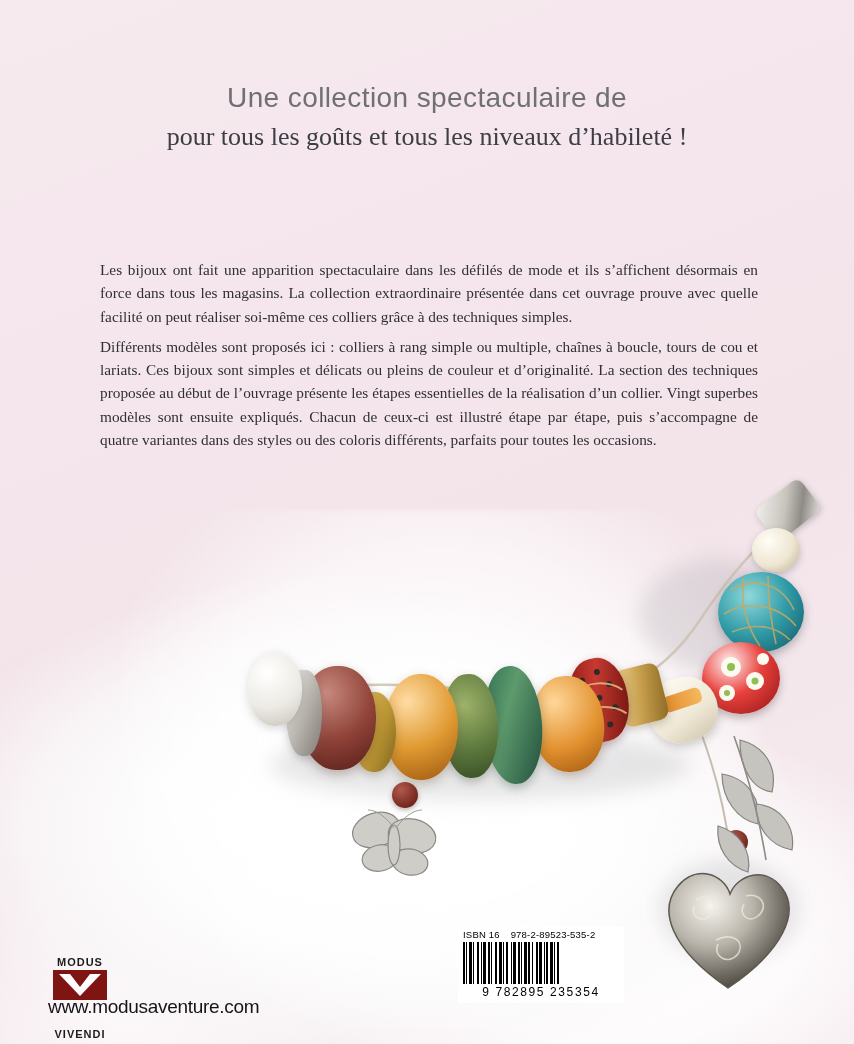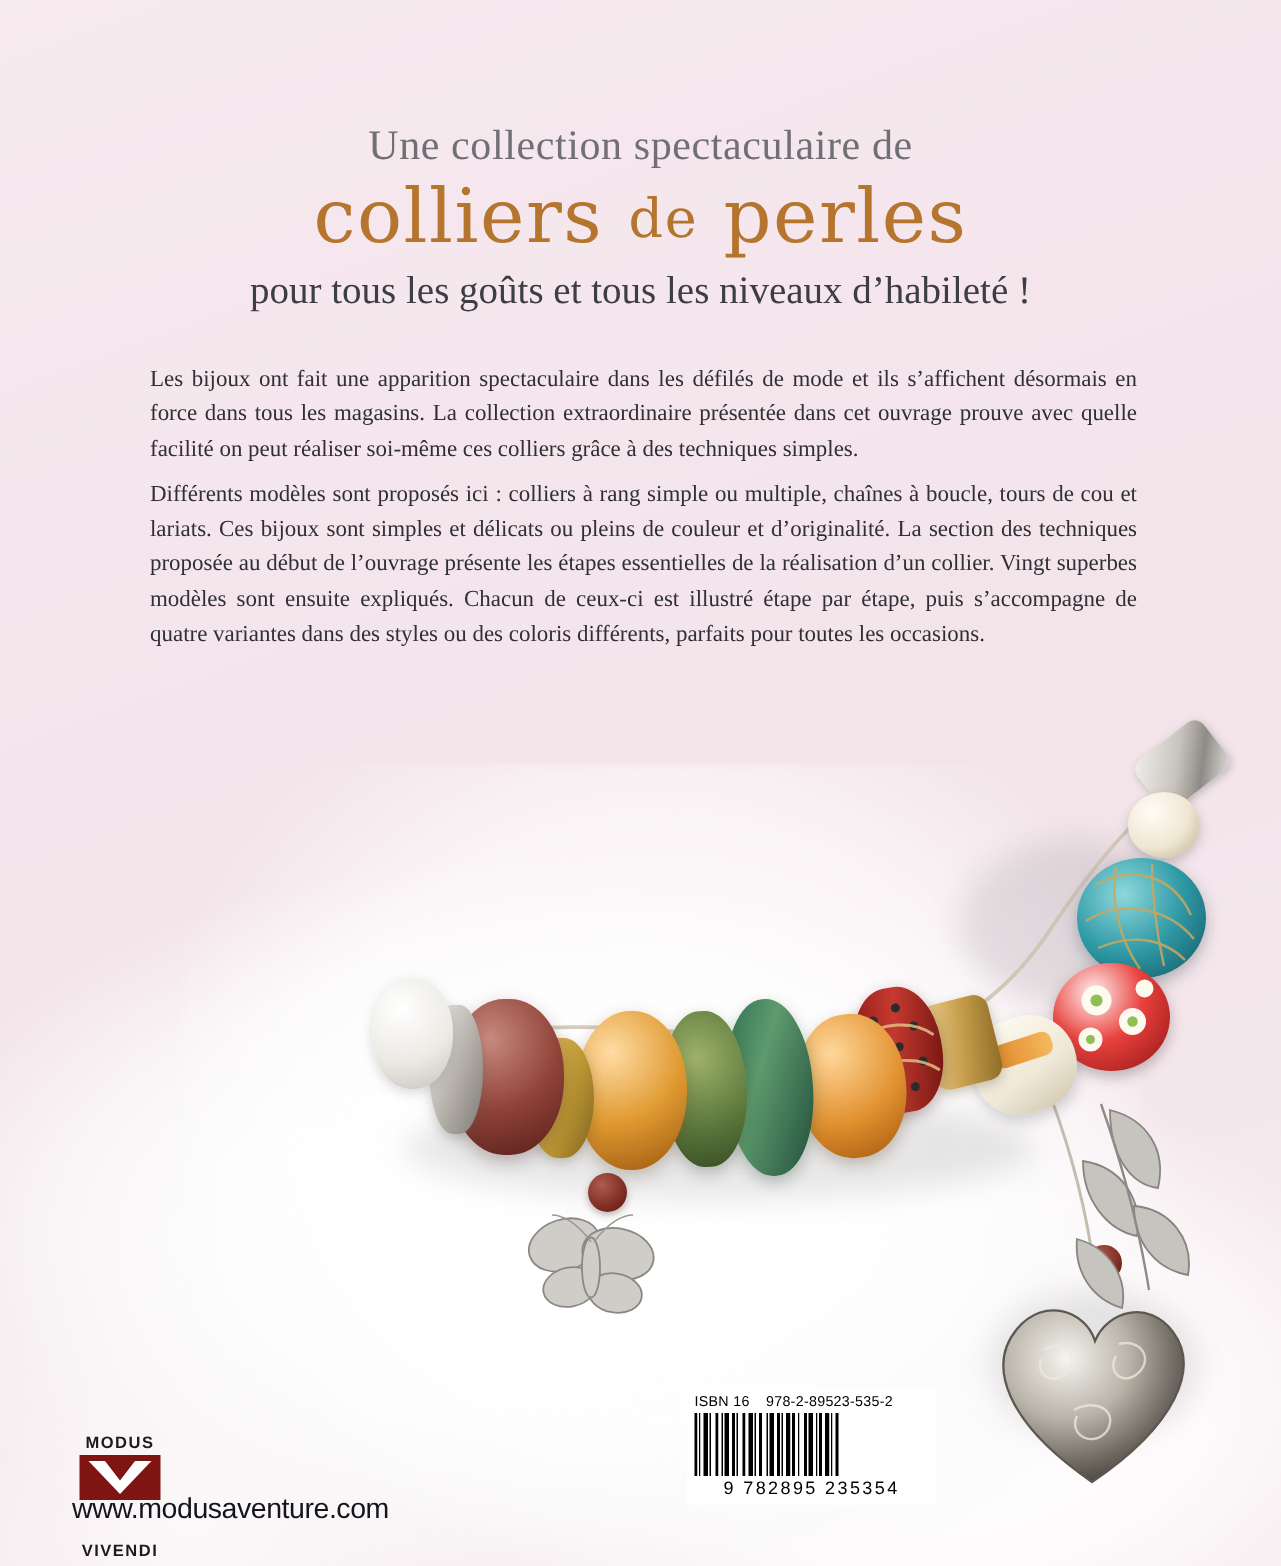--- a/index.html
+++ b/index.html
@@ -45,21 +45,21 @@
 
   
   .headline {
     position: absolute;
     top: 82px;
     left: 0;
     right: 0;
     text-align: center;
   }
   .head-line1 {
-    font-family: Liberation Serif, serif;
+    font-family: Liberation Sans, sans-serif;
     font-size: 28px;
     color: #6f6f74;
     letter-spacing: 0.4px;
   }
   .head-line2 {
     font-family: "DejaVu Serif", serif;
     font-size: 50px;
     color: #b5752f;
     letter-spacing: 1px;
     margin-top: 4px;
@@ -74,21 +74,21 @@
   .head-line3 {
     font-family: "Liberation Serif", serif;
     font-size: 26px;
     color: #3d3d44;
     margin-top: 8px;
   }
 
   
   .copy {
     position: absolute;
-    top: 241px;
+    top: 258px;
     left: 100px;
     width: 658px;
     color: #2f2f35;
     font-size: 15.3px;
     line-height: 1.52;
     text-align: justify;
   }
   .copy p {
     margin: 0 0 7px 0;
   }
@@ -366,25 +366,20 @@
       <g stroke="#efeada" stroke-width="1.6" fill="none" opacity=".75">
         <path d="M46 52 C 58 44, 70 54, 62 66 C 54 76, 40 70, 44 58"></path>
         <path d="M96 48 C 110 44, 120 58, 108 68 C 98 76, 88 66, 94 56"></path>
         <path d="M66 92 C 80 84, 96 92, 88 106 C 78 118, 62 108, 68 96"></path>
       </g>
     </svg>
   </div>
 
   <div class="headline">
     <div class="head-line1">Une collection spectaculaire de</div>
-    <div class="head-line2">
-      <span>colliers</span>
-      <span class="small-de">de</span>
-      <span>perles</span>
-    </div>
     <div class="head-line3">pour tous les goûts et tous les niveaux d’habileté !</div>
   </div>
 
   <div class="copy">
     <p>Les bijoux ont fait une apparition spectaculaire dans les défilés de mode et ils s’affichent désormais en force dans tous les magasins. La collection extraordinaire présentée dans cet ouvrage prouve avec quelle facilité on peut réaliser soi-même ces colliers grâce à des techniques simples.</p>
     <p>Différents modèles sont proposés ici : colliers à rang simple ou multiple, chaînes à boucle, tours de cou et lariats. Ces bijoux sont simples et délicats ou pleins de couleur et d’originalité. La section des techniques proposée au début de l’ouvrage présente les étapes essentielles de la réalisation d’un collier. Vingt superbes modèles sont ensuite expliqués. Chacun de ceux-ci est illustré étape par étape, puis s’accompagne de quatre variantes dans des styles ou des coloris différents, parfaits pour toutes les occasions.</p>
   </div>
 
   <div class="logo-box">
     <div class="logo-word">MODUS</div>

